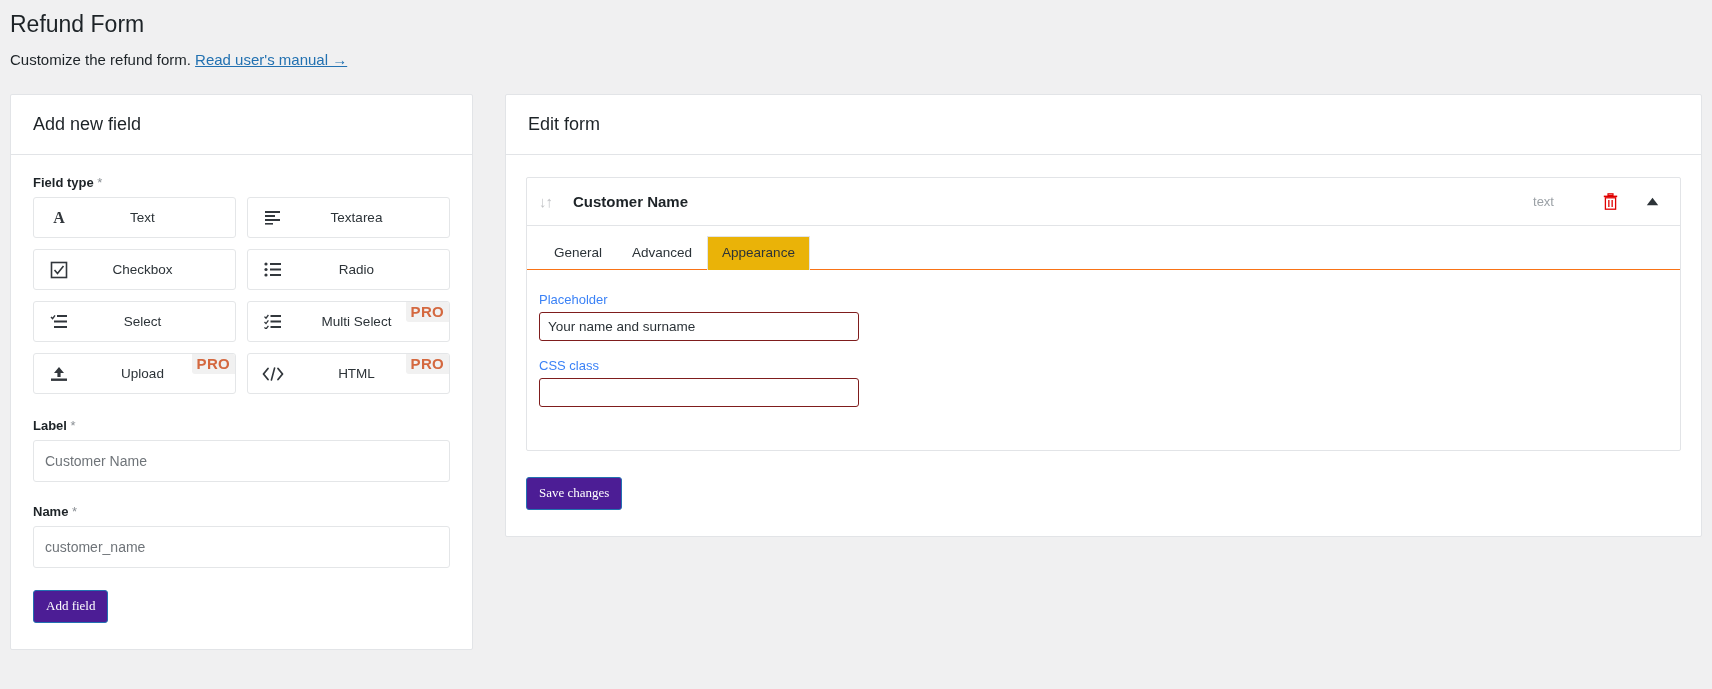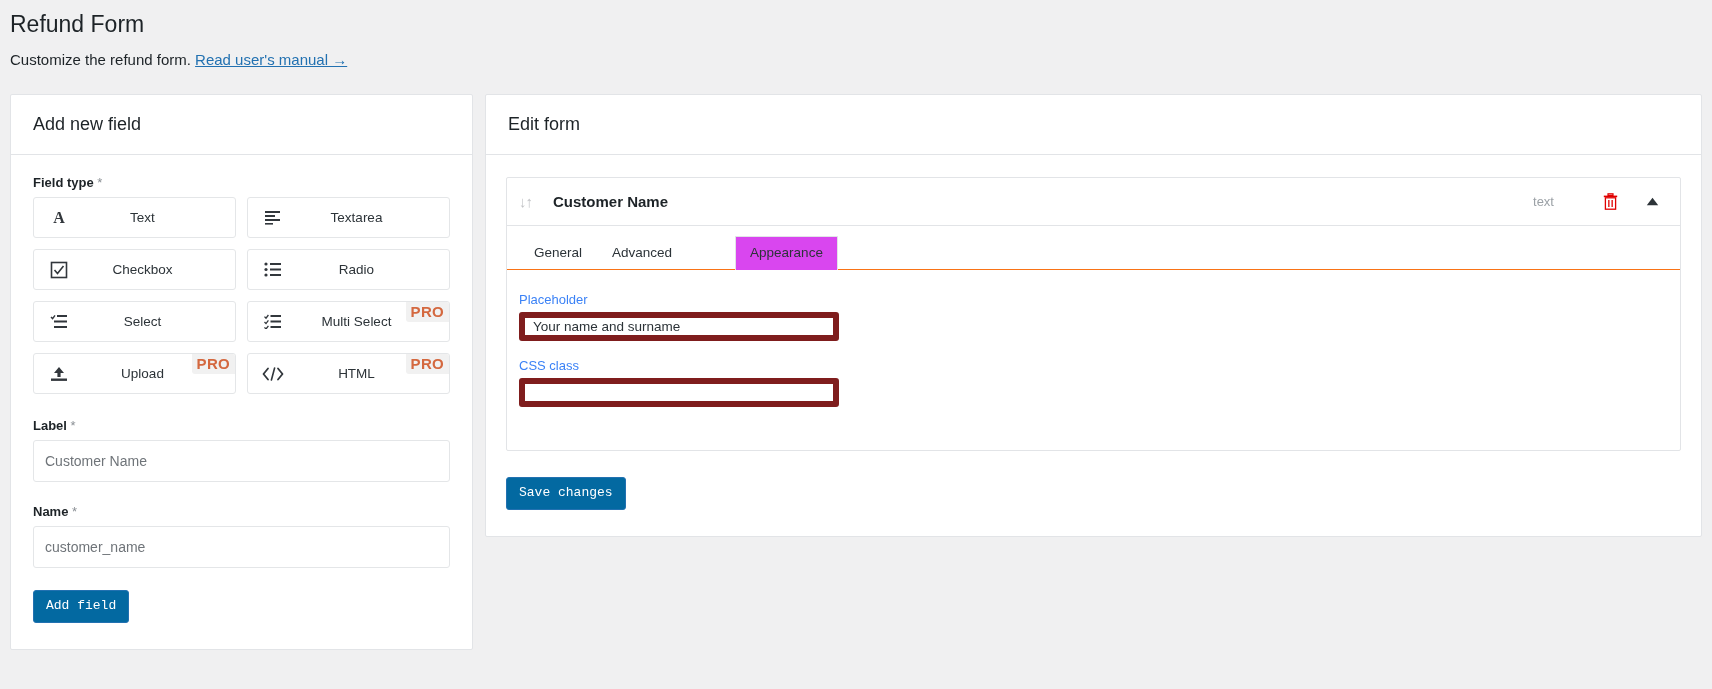--- a/index.html
+++ b/index.html
@@ -31,21 +31,21 @@
   }
   .page-subtitle a {
     color: #2271b1;
     text-decoration: underline;
   }
 
   
   .columns {
     display: flex;
     align-items: flex-start;
-    gap: 12px;
+    gap: 32px;
     padding: 0 10px;
   }
 
   .card {
     background: #fff;
     border: 1px solid #e2e4e7;
     border-radius: 2px;
   }
   .card-header {
     padding: 18px 22px;
@@ -126,25 +126,25 @@
     font-family: "Liberation Sans", sans-serif;
     color: #2c3338;
     background: #fff;
     outline: none;
   }
   .text-input::placeholder { color: #6f7479; opacity: 1; }
 
   .field-block { margin-bottom: 22px; }
 
   .btn-primary {
-    background: #0369a1;
+    background: #4c1d95;
     border: 1px solid #2271b1;
     color: #fff;
     font-size: 13px;
-    font-family: Liberation Mono, monospace;
+    font-family: Liberation Serif, serif;
     border-radius: 3px;
     padding: 7px 12px 8px 12px;
     cursor: pointer;
     line-height: 1.2;
   }
 
   
   .panel-right { flex: 1 1 auto; min-width: 0; }
 
   .form-field-box {
@@ -202,36 +202,35 @@
     color: #2c3338;
     cursor: pointer;
     border: 1px solid transparent;
     border-bottom: none;
     background: transparent;
     font-family: "Liberation Sans", sans-serif;
     line-height: 1.2;
     margin-bottom: -1px;
   }
   .tab.active {
-    background: #d946ef;
+    background: #eab308;
     border-color: #e2e4e7;
-    margin-left: 48px;
   }
 
   .tab-panel { padding: 22px 12px 26px 12px; }
   .sub-label {
     display: block;
     font-size: 13px;
     color: #3b82f6;
     margin-bottom: 5px;
   }
   .sub-input {
     width: 320px;
     height: 29px;
-    border: 6px solid #7f1d1d;
+    border: 1px solid #7f1d1d;
     border-radius: 3px;
     padding: 0 8px;
     font-size: 13.5px;
     font-family: "Liberation Sans", sans-serif;
     color: #2c3338;
     background: #fff;
     outline: none;
   }
   .sub-block { margin-bottom: 17px; }
 

